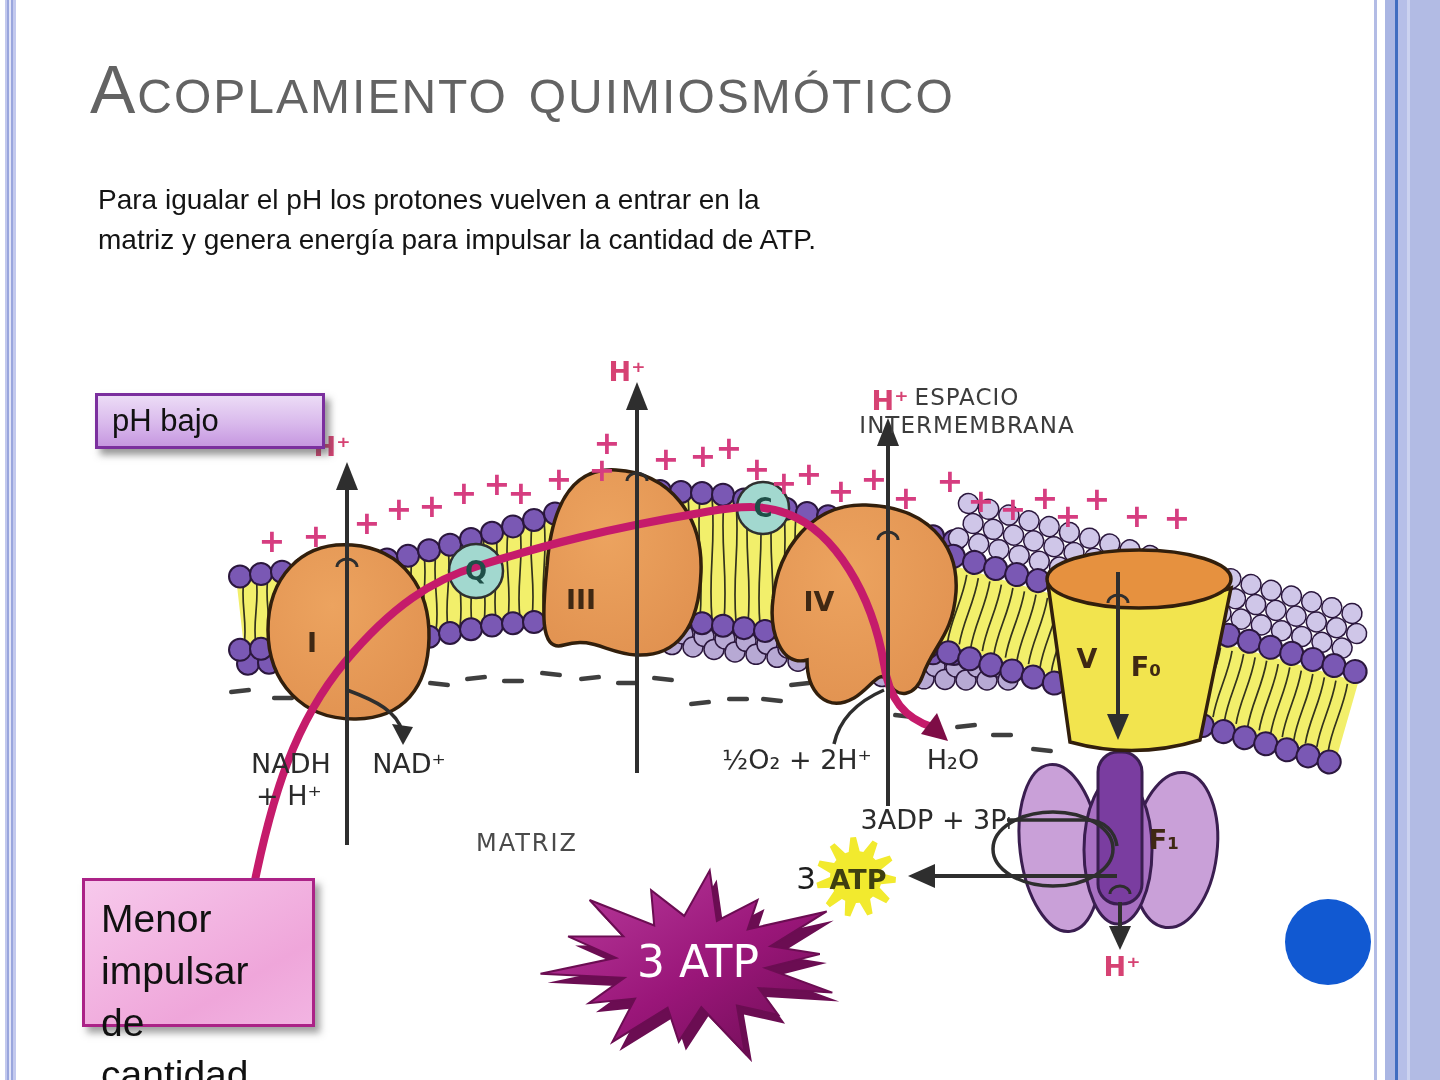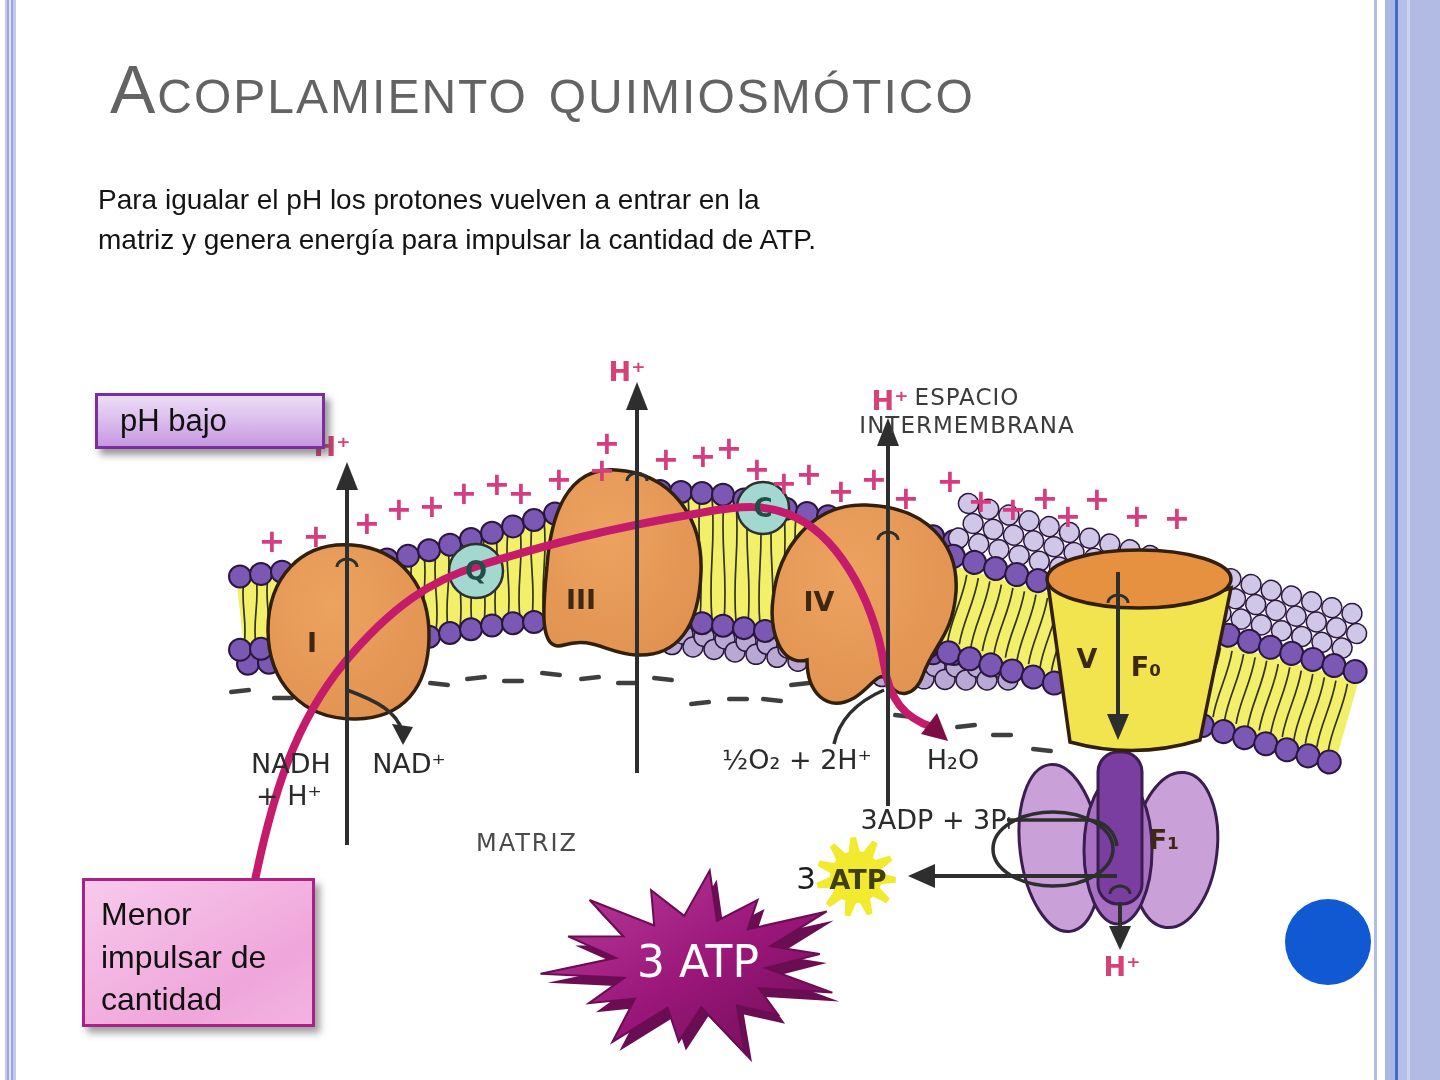--- a/index.html
+++ b/index.html
@@ -4,35 +4,35 @@
 <style>
   html,body{margin:0;padding:0;background:#ffffff;}
   .slide{position:relative;width:1440px;height:1080px;background:#ffffff;overflow:hidden;
          font-family:"Liberation Sans",sans-serif;}
   .edge-left{position:absolute;left:0;top:0;bottom:0;width:18px;
     background:linear-gradient(to right,#ffffff 0 5px,#c3c9ee 5px 7px,#9aa6dd 7px 9px,
       #e2e5f8 9px 11px,#9aa6dd 11px 13px,#c3c9ee 13px 16px,#ffffff 16px 18px);}
   .edge-right{position:absolute;right:0;top:0;bottom:0;width:66px;
     background:linear-gradient(to right,#b3bce5 0 3px,#ffffff 3px 11px,#aab6e3 11px 21px,
       #3f6cc0 21px 24px,#b6bfe8 24px 33px,#ccd3f0 33px 36px,#b2bbe4 36px 66px);}
-  .title{position:absolute;left:110px;top:50px;font-size:68px;font-variant:small-caps;
+  .title{position:absolute;left:90px;top:50px;font-size:68px;font-variant:small-caps;
          letter-spacing:2px;color:var(--title-gray,#636363);white-space:nowrap;}
   .body-text{position:absolute;left:98px;top:180px;font-size:28px;line-height:1.42;
          color:#141414;}
   .callout{position:absolute;box-sizing:border-box;color:#111;}
   .callout-ph{left:95px;top:393px;width:230px;height:56px;
     border:3px solid var(--box-ph-border,#7b2f9e);
     background:linear-gradient(180deg,#ecdcf6,#d9b9ec 55%,#c697e0);
     box-shadow:5px 6px 7px rgba(70,70,70,.55);
-    font-size:31px;line-height:50px;padding-left:22px;}
+    font-size:31px;line-height:50px;padding-left:14px;}
   .callout-menor{left:82px;top:878px;width:233px;height:149px;
     border:3px solid var(--box-menor-border,#ab2287);
     background:linear-gradient(150deg,#f7c9ec,#efa6da 70%,#f2b4e2);
     box-shadow:5px 6px 7px rgba(70,70,70,.5);
-    font-size:32px;line-height:1.33;padding:12px 10px 0 16px;}
+    font-size:39px;line-height:1.33;padding:12px 10px 0 16px;}
   #diagram-svg{position:absolute;left:0;top:0;}
   #diagram-svg text{font-family:"DejaVu Sans",sans-serif;}
   .lbl{font-size:27px;fill:var(--label-ink,#2b2b2b);text-anchor:middle;}
   .lbl-gray{font-size:24px;fill:var(--label-gray,#4a4a4a);letter-spacing:2px;text-anchor:middle;}
   .lbl-espacio{font-size:23px;fill:#3c3c3c;letter-spacing:1px;text-anchor:middle;}
   .lbl-complex{font-size:27px;fill:#3f2813;text-anchor:middle;font-weight:600;}
   .lbl-teal{font-size:26px;font-weight:700;fill:var(--teal-ink,#1f4f48);text-anchor:middle;}
   .hplus{font-weight:700;font-size:27px;fill:var(--hplus-pink,#d64273);text-anchor:middle;}
   .plus{font-weight:700;font-size:32px;fill:var(--plus-pink,#d63d80);text-anchor:middle;}
   .star-text{font-size:44px;fill:#ffffff;text-anchor:middle;}

